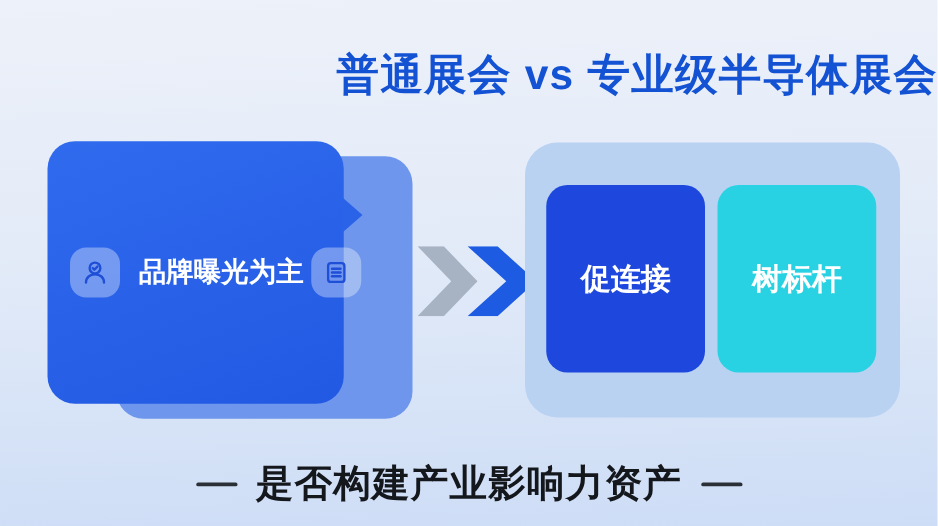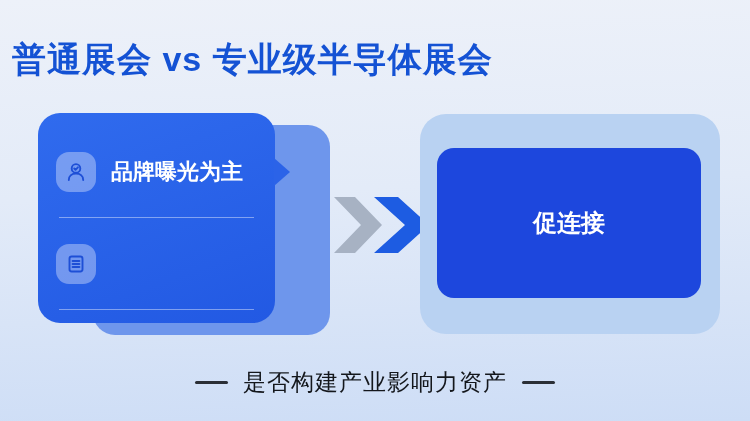--- a/index.html
+++ b/index.html
@@ -5,37 +5,37 @@
   html,body{margin:0;padding:0;}
   body{font-family:"Liberation Sans","DejaVu Sans",sans-serif;}
   .stage{
     position:relative;
     width:750px;height:421px;
     overflow:hidden;
     background:linear-gradient(178deg,#edf1f9 0%,#e3ebf8 45%,#cdddf6 100%);
   }
   .title{
     position:absolute;top:37px;left:0;right:0;
-    text-align:left;
+    text-align:right;
     font-size:34px;font-weight:800;letter-spacing:1px;
     color:#1452d4;
     padding-left:12px;
   }
   
   .left-group{position:absolute;left:38px;top:113px;width:237px;height:210px;}
   .left-backing{
     position:absolute;inset:0;
     transform:translate(55px,12px);
     background:#6e96ec;border-radius:22px;
   }
   .left-box{
     position:absolute;inset:0;
     background:linear-gradient(160deg,#306bee 0%,#2259e3 100%);
     border-radius:22px;
-    display:flex;flex-direction:column;
+    display:flex;flex-direction:row;
     padding:13px 18px;box-sizing:border-box;
   }
   .left-arrow{
     position:absolute;left:236px;top:45px;
     width:0;height:0;
     border-top:14px solid transparent;
     border-bottom:14px solid transparent;
     border-left:16px solid #2b63e8;
   }
   .lrow{flex:1;display:flex;align-items:center;gap:15px;min-height:0;}
@@ -61,21 +61,21 @@
     flex:1;border-radius:17px;
     display:flex;align-items:center;justify-content:center;
     color:#ffffff;font-size:24px;font-weight:bold;white-space:nowrap;
   }
   
   .caption{
     position:absolute;left:0;right:0;top:367px;
     display:flex;align-items:center;justify-content:center;gap:15px;
   }
   .caption-dash{width:33px;height:3px;border-radius:2px;background:#2b2f36;}
-  .caption-text{font-size:23px;font-weight:normal;color:#14171c;letter-spacing:1px;}
+  .caption-text{font-size:30px;font-weight:bold;color:#14171c;letter-spacing:1px;}
 </style>
 </head>
 <body>
 
 <div class="stage">
 
   <div class="title">普通展会 vs 专业级半导体展会</div>
 
   <div class="left-group">
     <div class="left-backing"></div>
@@ -112,20 +112,21 @@
     <div class="left-arrow"></div>
   </div>
 
   <svg class="chevrons" viewBox="0 0 95 56">
     <path d="M0,0 L21,0 L48,28 L21,56 L0,56 L27,28 Z" fill="#a7b2c3"></path>
     <path d="M40,0 L64,0 L95,28 L64,56 L40,56 L71,28 Z" fill="#1d5ce2"></path>
   </svg>
 
   <div class="right-panel">
     <div class="pill" style="background-color: rgb(29, 71, 221);">促连接</div>
+    <div class="pill" style="background-color: rgb(41, 210, 226);">树标杆</div>
   </div>
 
   <div class="caption">
     <span class="caption-dash"></span>
     <span class="caption-text">是否构建产业影响力资产</span>
     <span class="caption-dash"></span>
   </div>
 
 </div>
 

